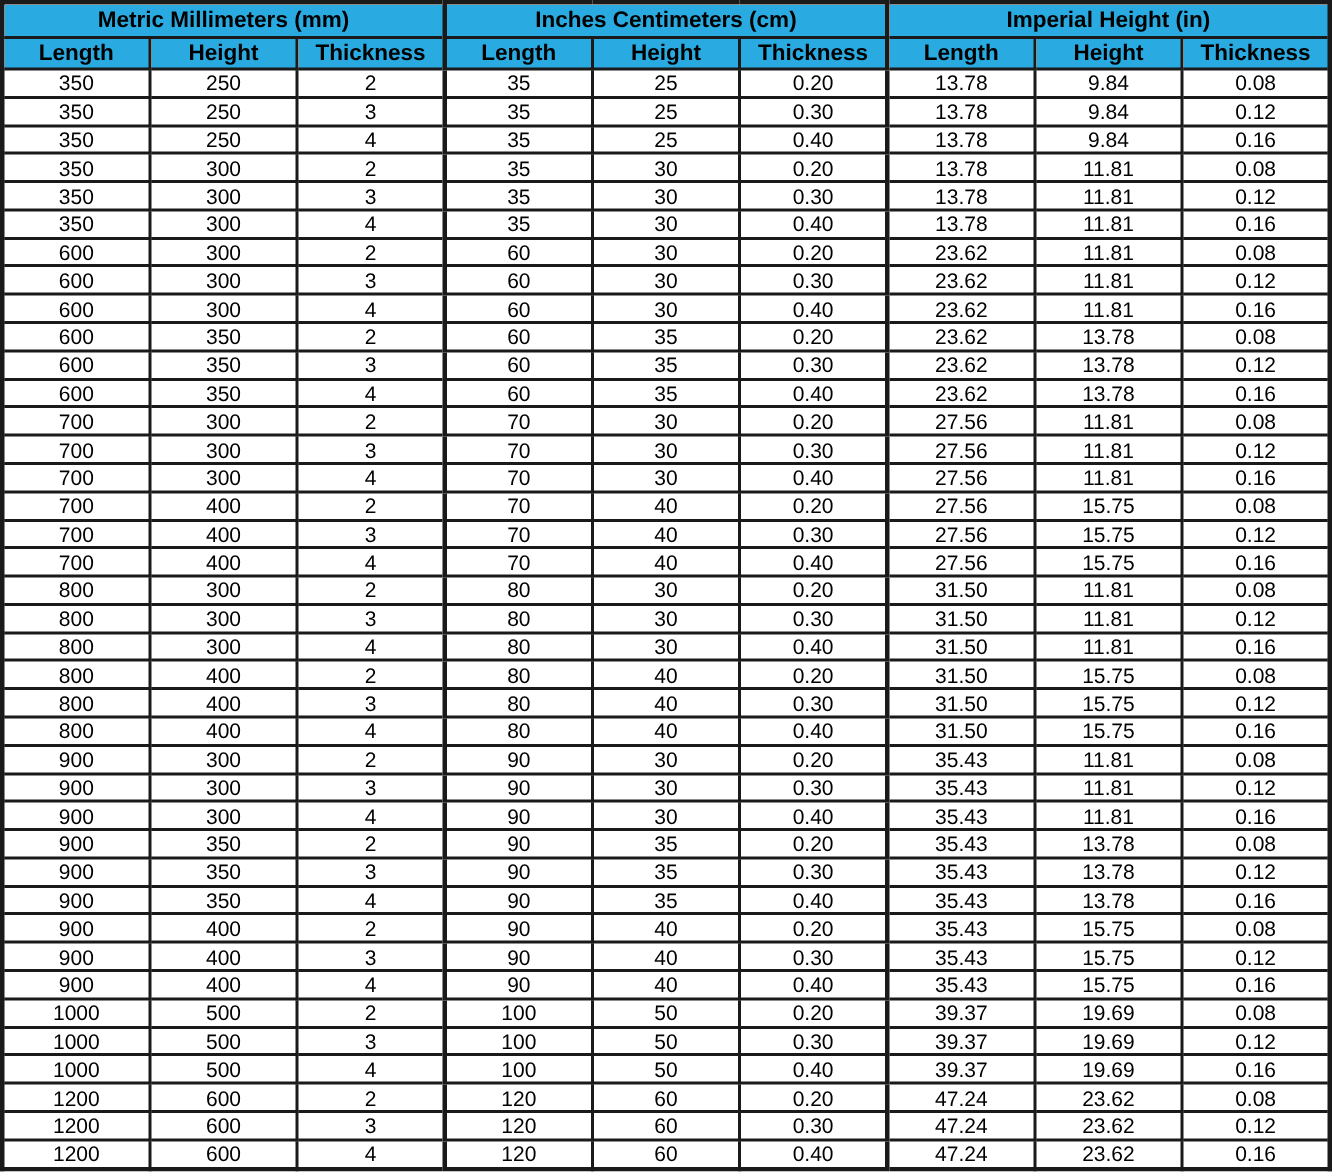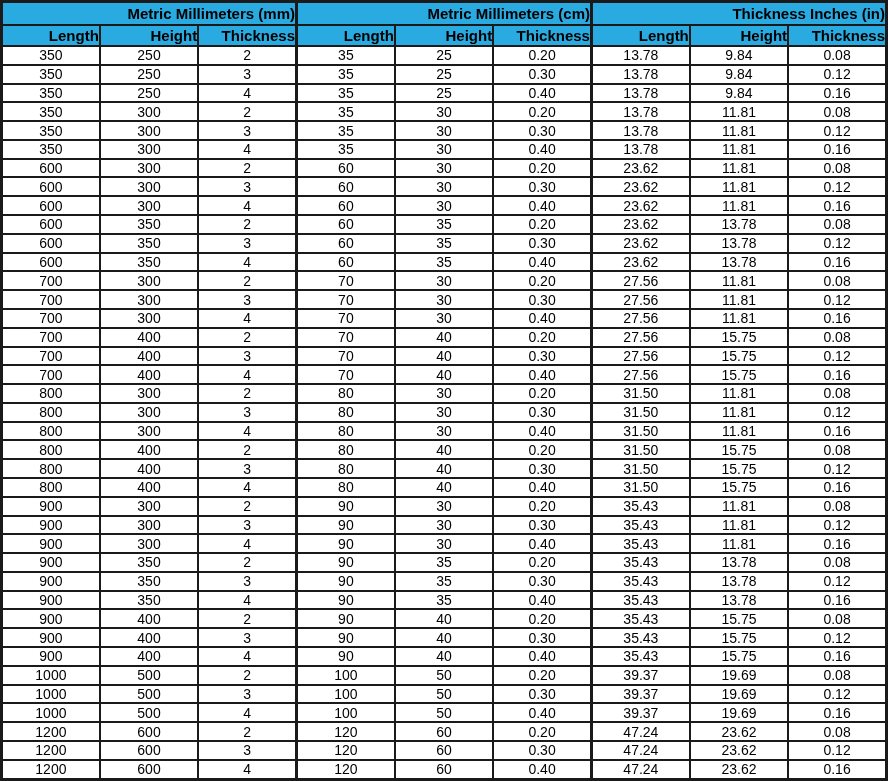--- a/index.html
+++ b/index.html
@@ -24,21 +24,20 @@
     border:2px solid var(--border);
     text-align:center;
     vertical-align:middle;
     padding:0;
     color:var(--text);
     overflow:hidden;
     white-space:nowrap;
   }
   thead th{
     background:var(--header-bg);
-    text-align:right;
   }
   th.group-header{
     font-weight:bold;
     font-size:15px;
     height:21px;
   }
   th.col-header{
     font-weight:bold;
     font-size:15px;
     height:19px;
@@ -62,22 +61,22 @@
     <col style="width:11.111%">
       <col style="width:11.111%">
       <col style="width:11.111%">
     <col style="width:11.112%">
       <col style="width:11.111%">
       <col style="width:11.111%">
   </colgroup>
   <thead data-name="table-header">
     <tr data-name="group-header-row">
       <th class="group-header" colspan="3" data-name="group-header-mm">Metric Millimeters (mm)</th>
-      <th class="group-header group-start" colspan="3" data-name="group-header-cm">Metric Millimeters (cm)</th>
-      <th class="group-header group-start" colspan="3" data-name="group-header-in">Thickness Inches (in)</th>
+      <th class="group-header group-start" colspan="3" data-name="group-header-cm">Inches Centimeters (cm)</th>
+      <th class="group-header group-start" colspan="3" data-name="group-header-in">Imperial Height (in)</th>
     </tr>
     <tr data-name="column-header-row">
       <th class="col-header" data-name="column-header-mm-length">Length</th>
       <th class="col-header" data-name="column-header-mm-height">Height</th>
       <th class="col-header" data-name="column-header-mm-thickness">Thickness</th>
       <th class="col-header group-start" data-name="column-header-cm-length">Length</th>
       <th class="col-header" data-name="column-header-cm-height">Height</th>
       <th class="col-header" data-name="column-header-cm-thickness">Thickness</th>
       <th class="col-header group-start" data-name="column-header-in-length">Length</th>
       <th class="col-header" data-name="column-header-in-height">Height</th>

